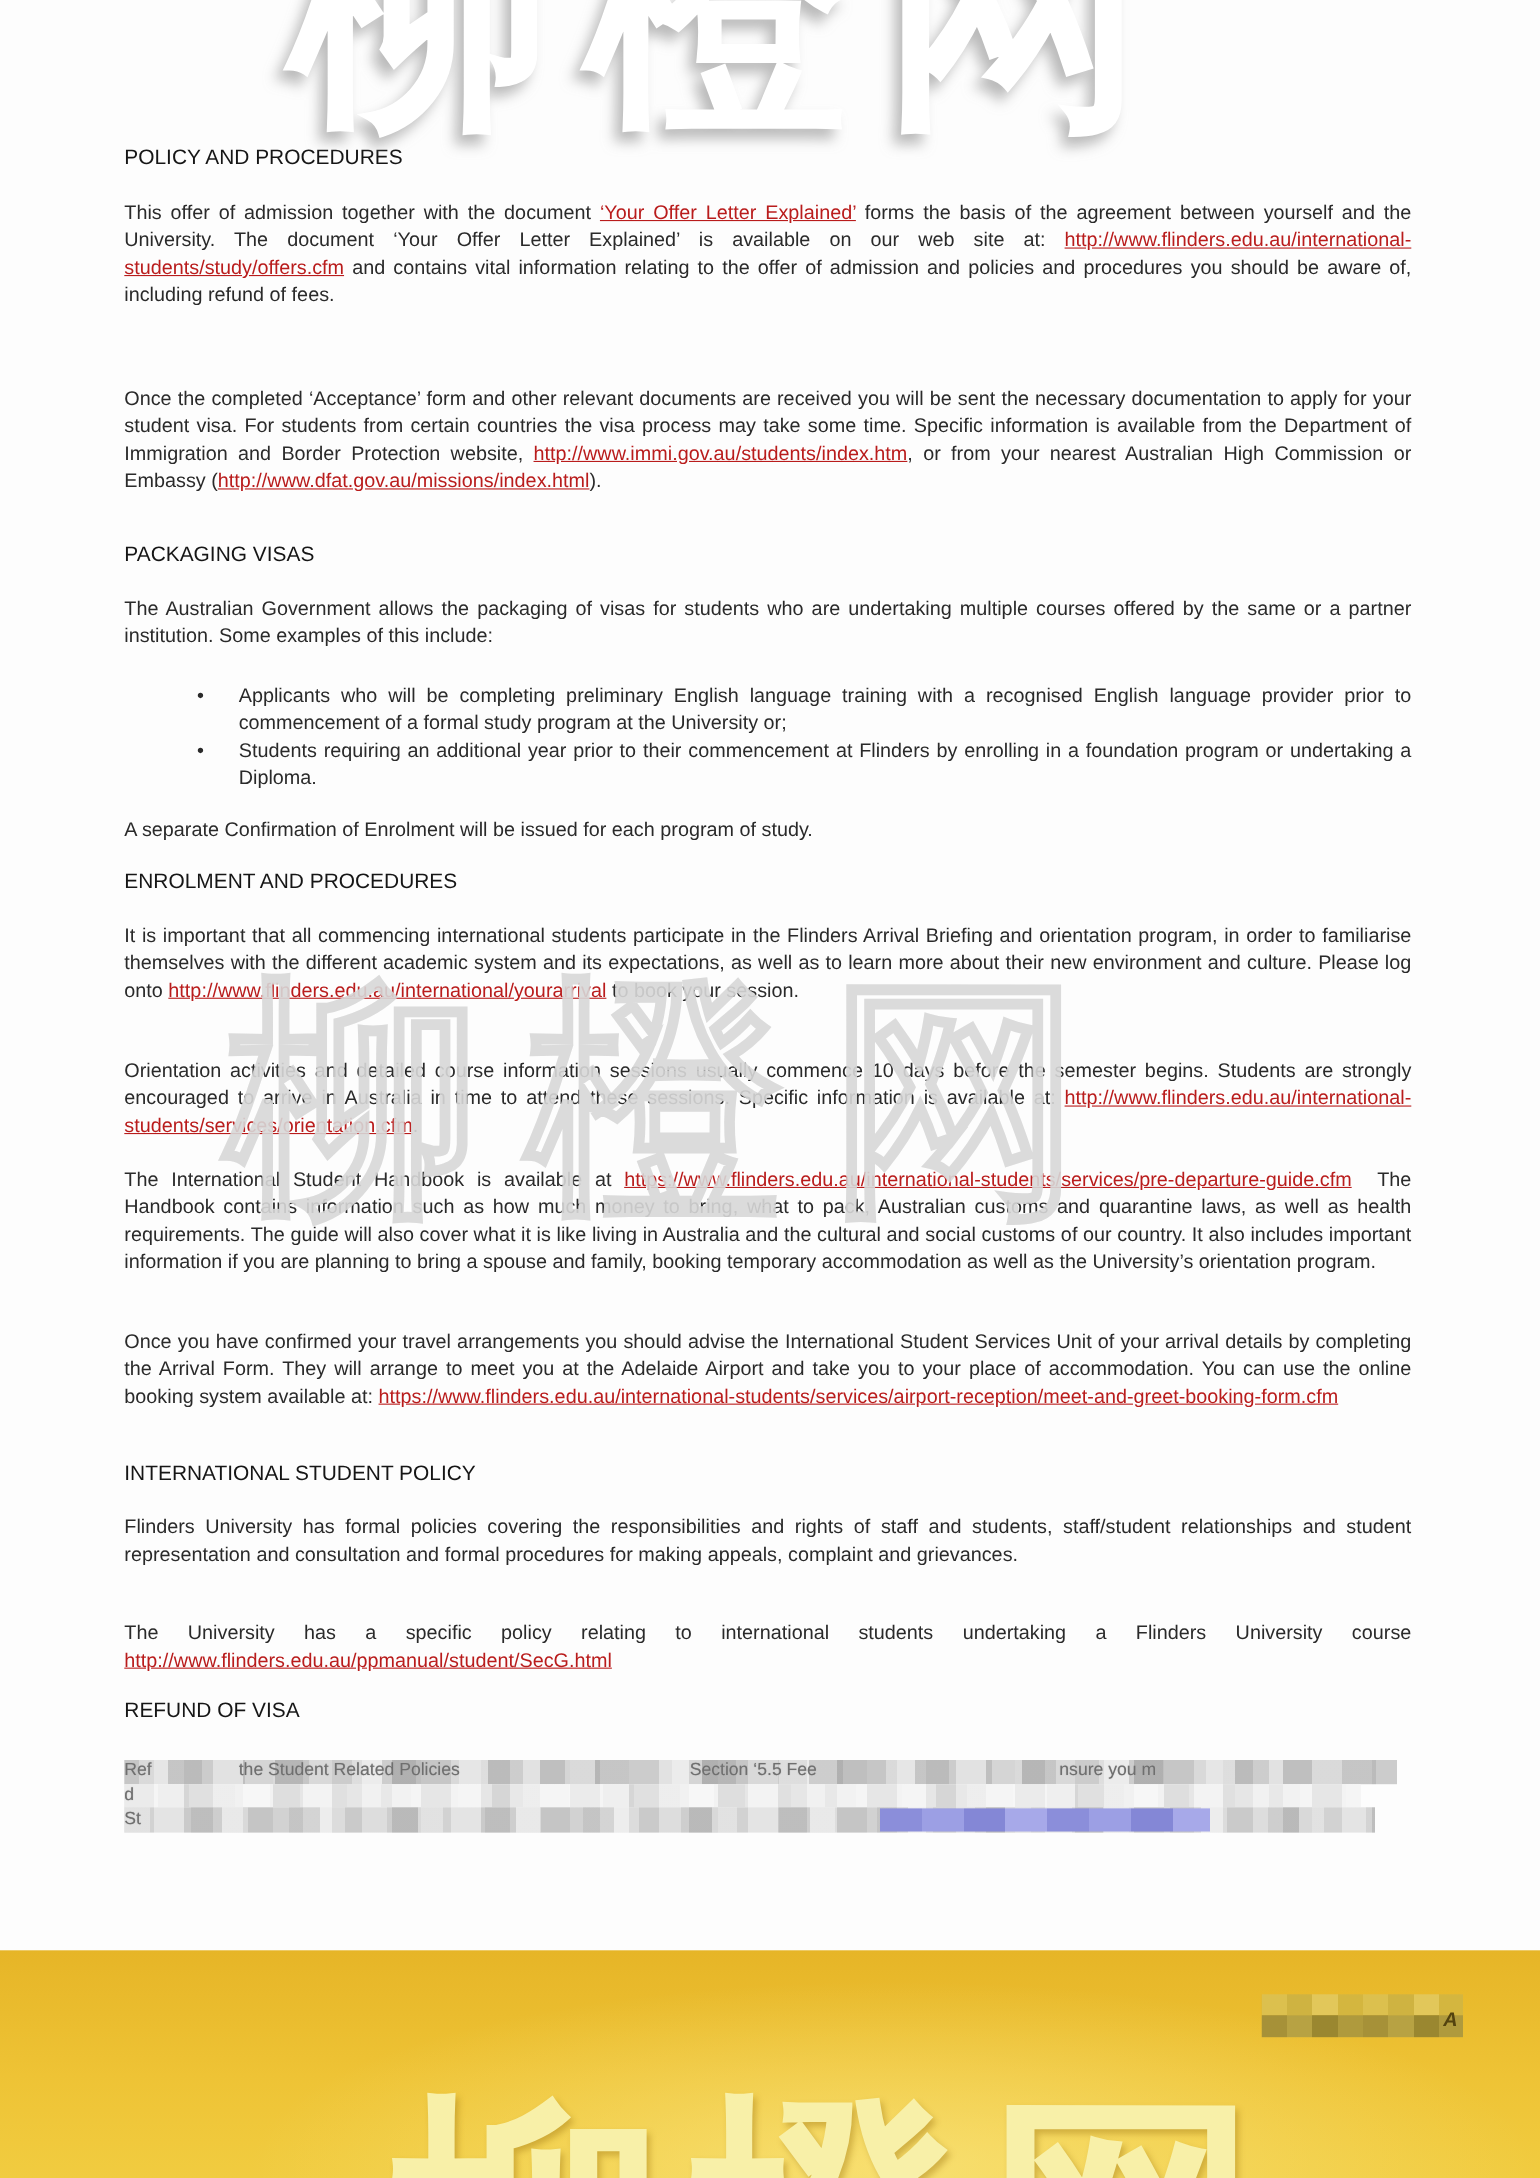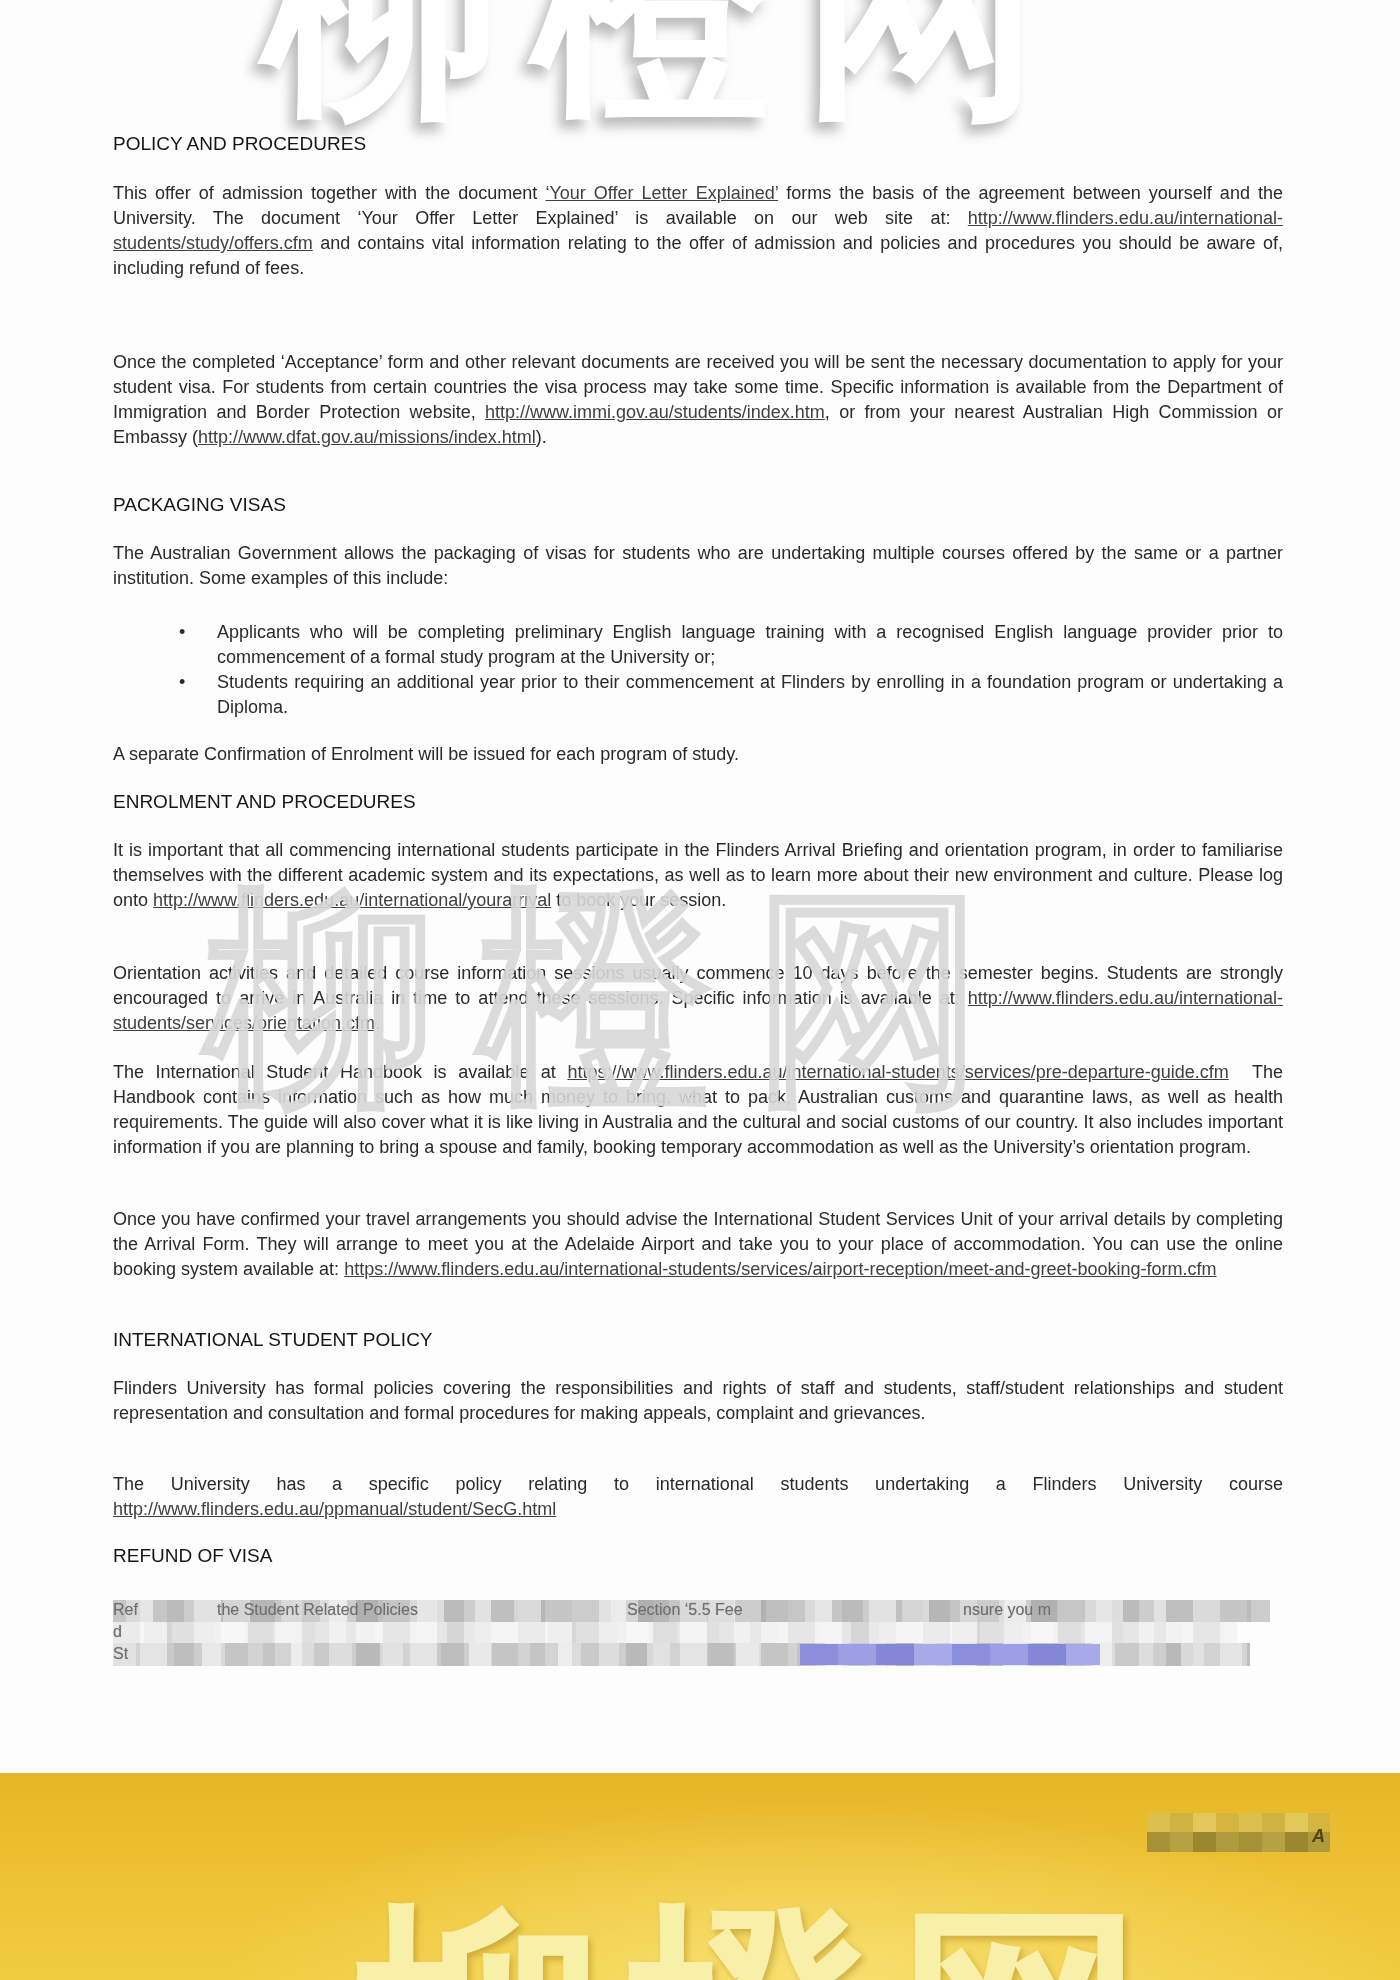--- a/index.html
+++ b/index.html
@@ -11,21 +11,21 @@
   .hd{
     position:absolute;left:113px;width:1170px;margin:0;
     font-size:19px;line-height:23px;font-weight:normal;color:#161616;
     text-align:left;
   }
   .para{
     position:absolute;left:113px;width:1170px;margin:0;
     font-size:18px;line-height:25px;color:#2a2a2a;
     text-align:justify;
   }
-  .lnk{color:#404040;text-decoration:underline;cursor:pointer;}
+  .lnk{color:#b91c1c;text-decoration:underline;cursor:pointer;}
   
   .brow{display:flex;}
   .bdot{flex:0 0 104px;box-sizing:border-box;padding-left:66px;}
   .btxt{flex:1;text-align:justify;}
   
   .wm{
     position:absolute;white-space:nowrap;font-weight:bold;
     pointer-events:none;z-index:5;
   }
   .wm-top{

